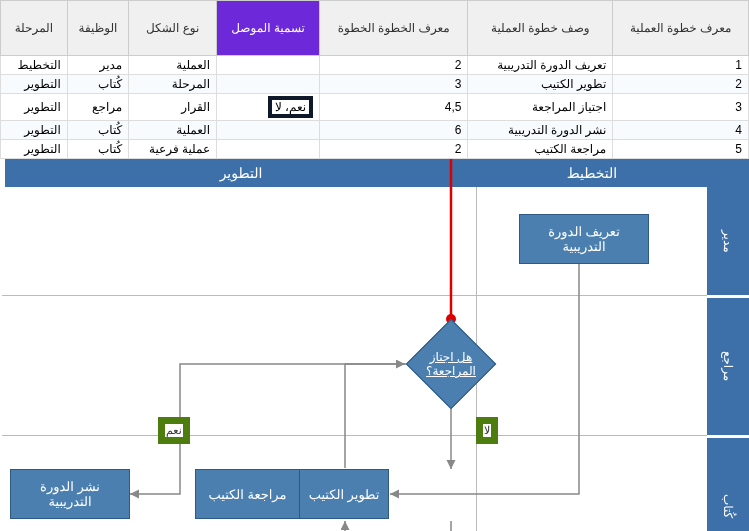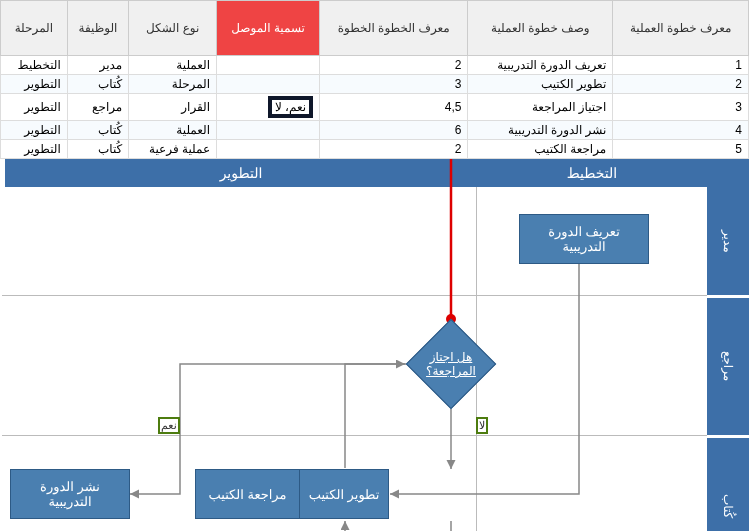--- a/index.html
+++ b/index.html
@@ -1,21 +1,21 @@
 <!DOCTYPE html>
 <html dir="rtl" lang="ar"><head>
 <meta charset="utf-8">
 <style>
 * { margin: 0; padding: 0; box-sizing: border-box; }
 body { font-family: 'Segoe UI', Tahoma, Arial, sans-serif; font-size: 12px; background: #fff; width: 749px; height: 531px; overflow: hidden; direction: rtl; }
 
 
 .data-table { width: 100%; border-collapse: collapse; font-size: 12px; }
 .data-table th { background: #f0f0f0; border: 1px solid #ccc; padding: 20px 6px; text-align: center; font-weight: normal; color: #333; height: 20px; }
-.data-table th.highlight { background: #ef4444; color: #fff; }
+.data-table th.highlight { background: #6d28d9; color: #fff; }
 .data-table td { border: 1px solid #ddd; padding: 2px 6px; text-align: right; background: #fff; height: 18px; }
 .data-table tr:nth-child(even) td { background: #f7fbfe; }
 
 
 .cell-box { border: 4px solid #0f172a; padding: 0 3px; display: inline-block; background: #fff; }
 
 
 .diagram-area { position: relative; width: 749px; height: 416px; background: #fff; }
 
 
@@ -44,21 +44,21 @@
 
 
 svg.connectors { position: absolute; top: 0; left: 0; width: 749px; height: 416px; pointer-events: none; }
 .conn { stroke: #888; stroke-width: 1.5; fill: none; }
 .arrow { fill: #888; }
 .conn-red { stroke: #d00; stroke-width: 2.5; fill: none; }
 .dot-red { fill: #d00; }
 
 
 .conn-label { position: absolute; font-size: 11px; color: #333; background: #fff; padding: 0 1px; }
-.conn-label.boxed { border: 2px solid #4d7c0f; }
+.conn-label.boxed { border: 7px solid #4d7c0f; }
 </style>
 </head>
 <body>
 
 <table class="data-table">
   <thead>
     <tr>
       <th>معرف خطوة العملية</th>
       <th>وصف خطوة العملية</th>
       <th>معرف الخطوة الخطوة</th>

